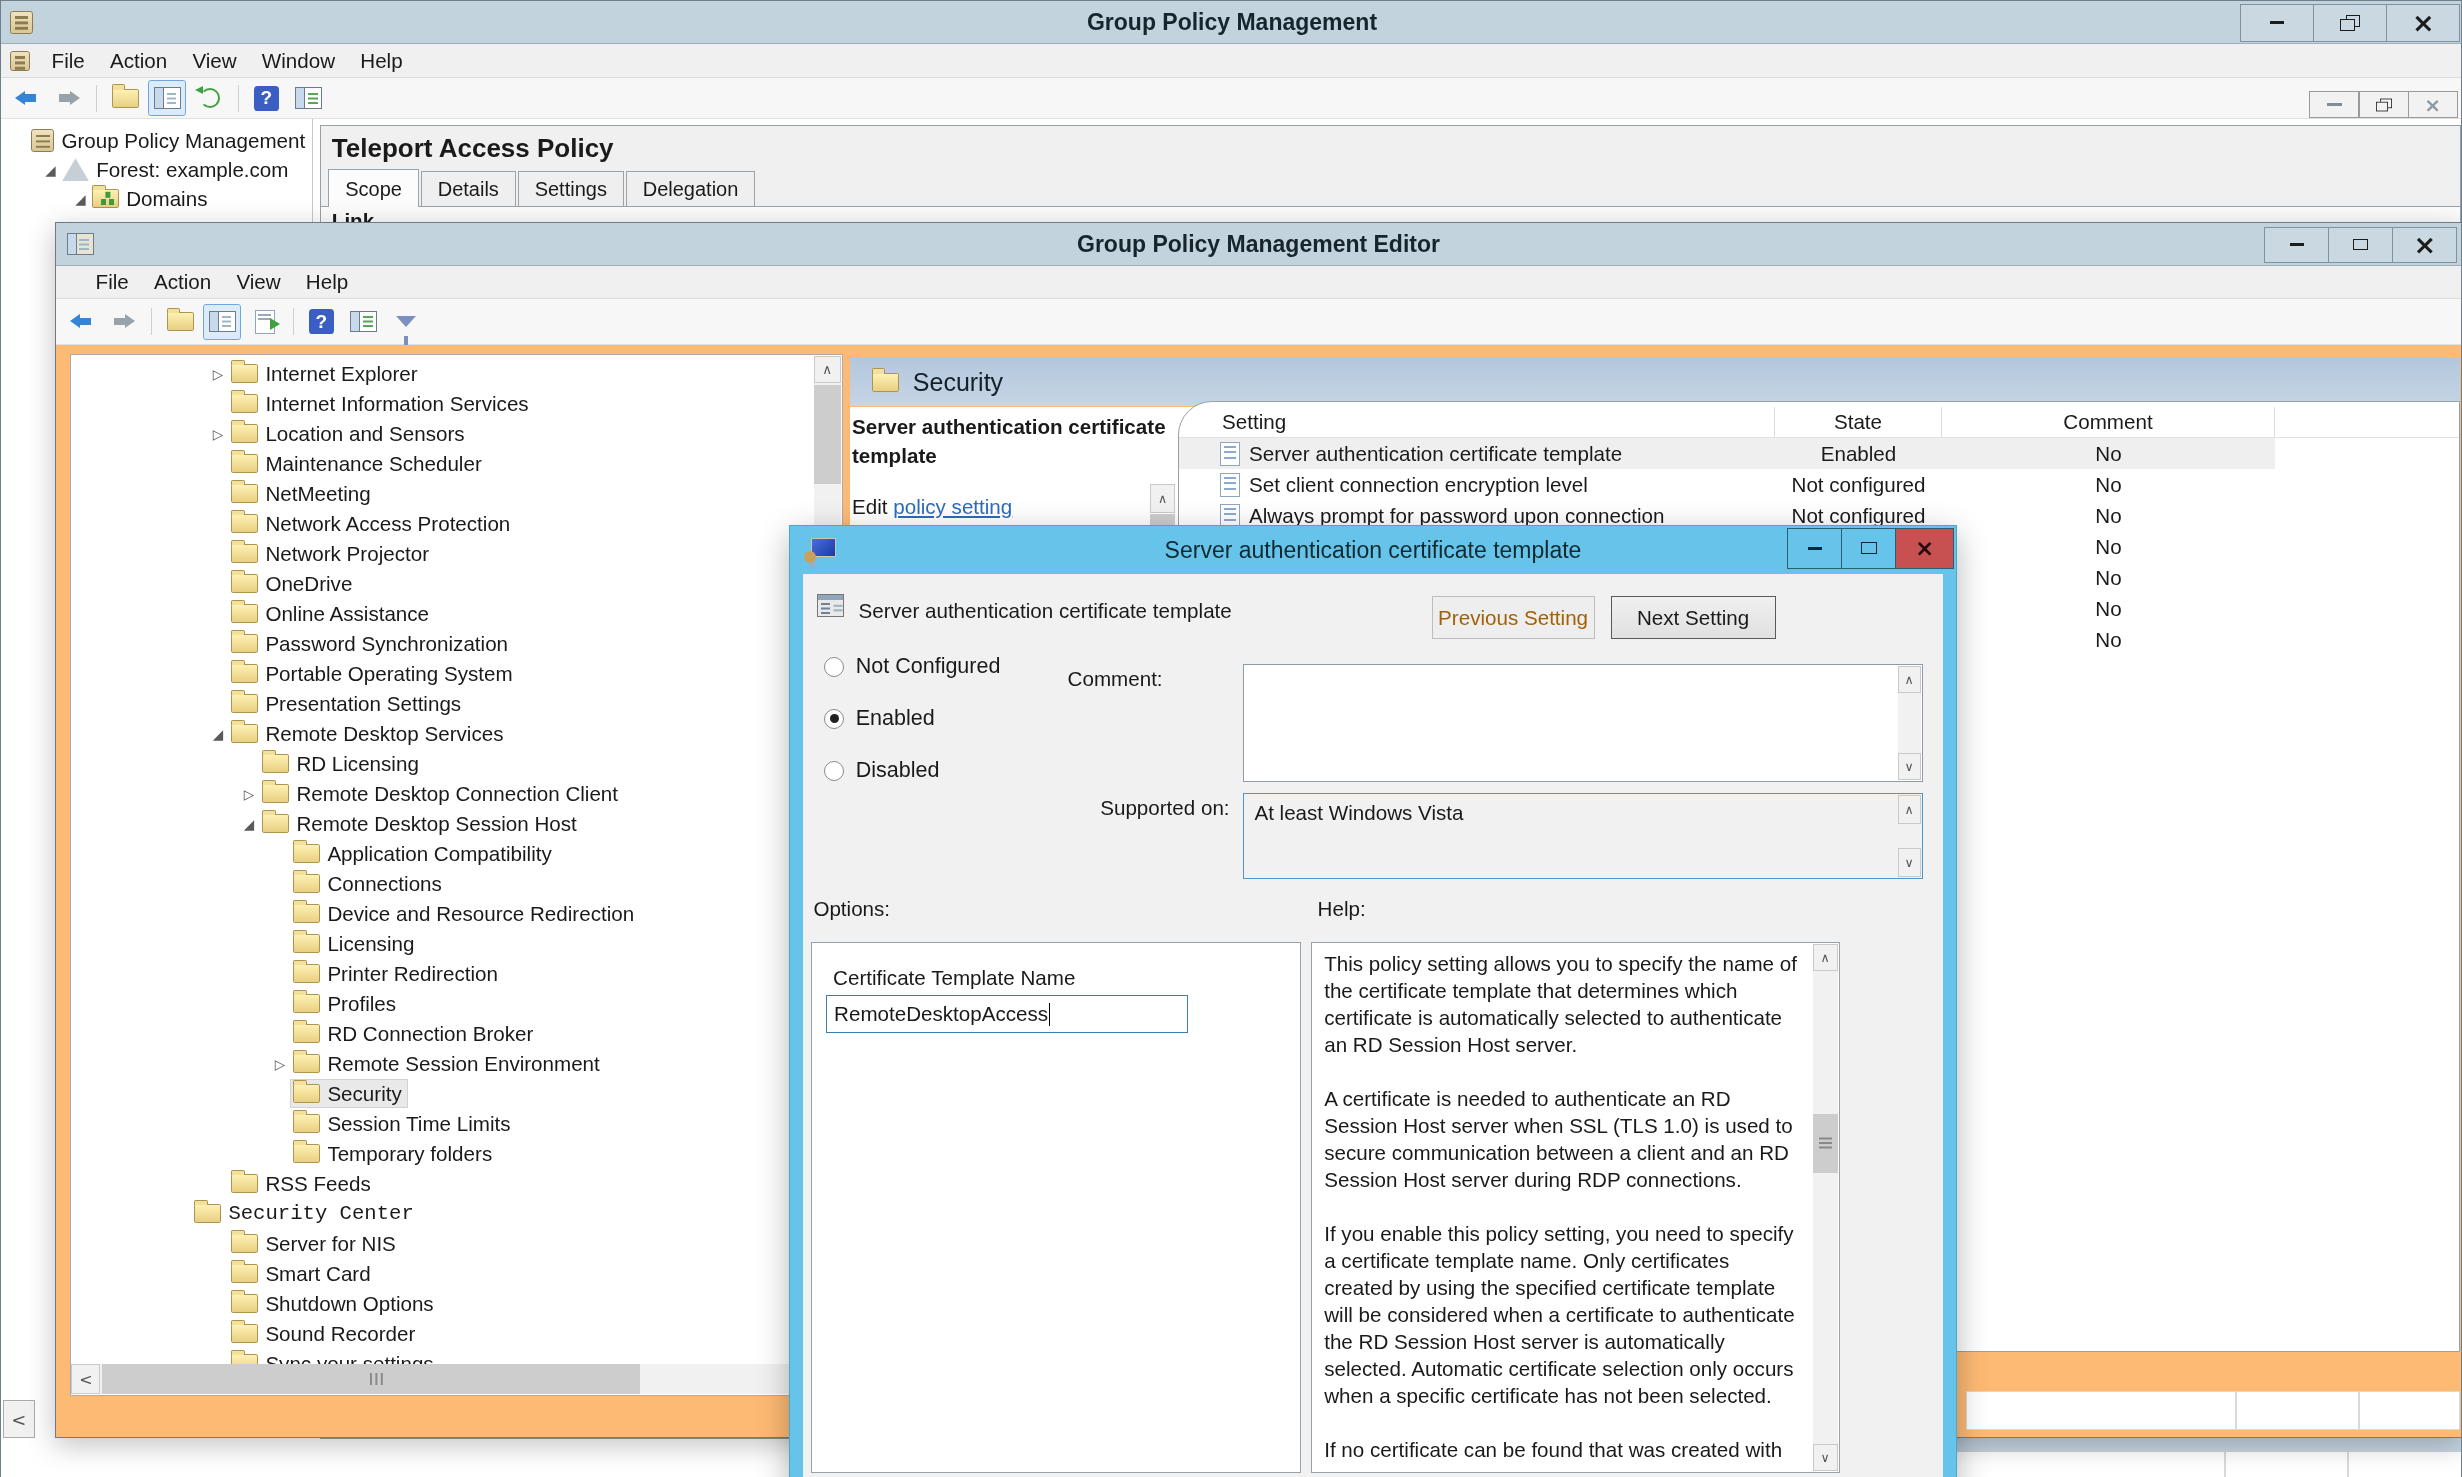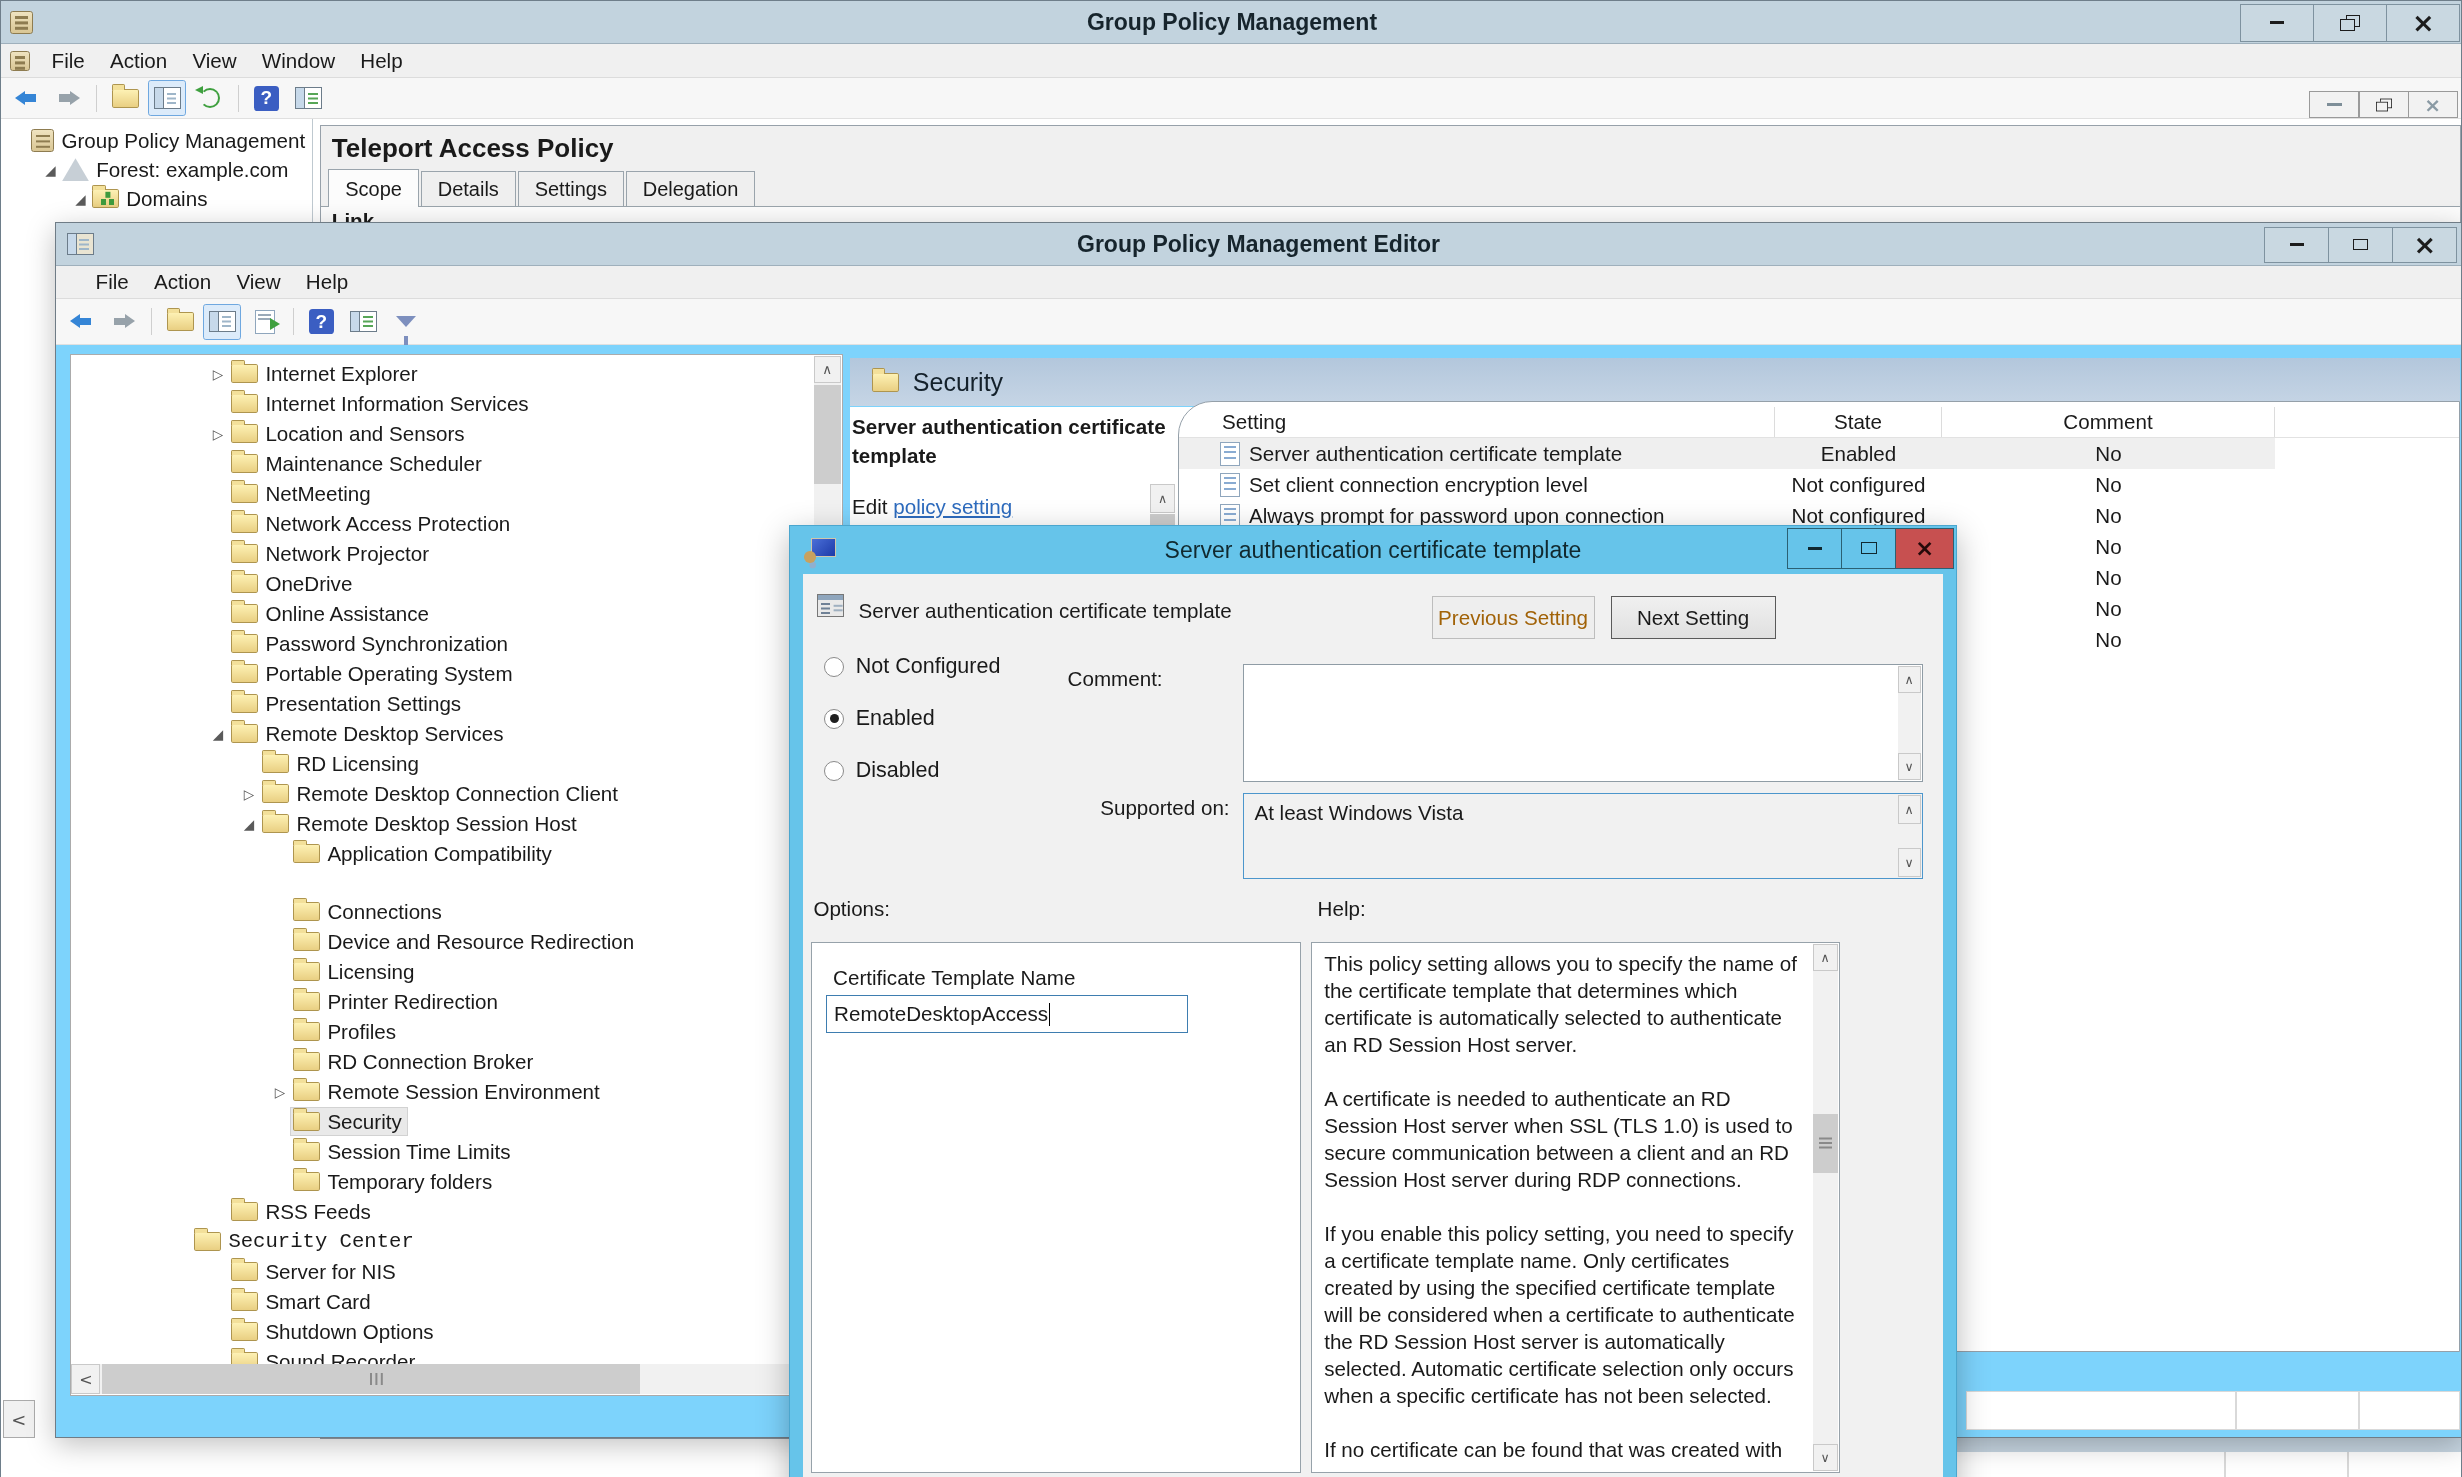--- a/index.html
+++ b/index.html
@@ -78,21 +78,21 @@
   .tab{font-size:20px;padding:5.4px 16px 6.3px;border:0.9px solid #9aa4ac;border-bottom:none;background:#efefef;margin-right:1.8px;position:relative}
   .tab.active{background:#fcfcfc;padding-top:8px;z-index:2}
   #gpmc-tabline{position:absolute;left:0;right:0;top:80px;height:0.9px;background:#9aa4ac}
   #gpmc-tabcontent{position:absolute;left:0;right:0;top:81px;bottom:0;background:#fcfcfc}
   #gpmc-partial{position:absolute;left:10.8px;top:1.8px;font-size:20.6px;font-weight:bold}
   #gpmc-hscroll-left{left:1.8px;top:1399px;width:32px;height:38px;border:0.9px solid #ababab;background:#f1f1f1;display:flex;align-items:center;justify-content:center;font-size:18px;color:#555;z-index:5;font-family:"DejaVu Sans",sans-serif}
   .bgband1{left:1955px;top:1437px;width:508px;height:13.5px;background:#c7d6e2;z-index:1}
   .bgrows{left:1955px;top:1451px;width:508px;height:27px;background:linear-gradient(to right,transparent 0 268px,#d9d9d9 268px 270px,transparent 270px 391px,#d9d9d9 391px 393px,transparent 393px);z-index:1}
 
   
-  #editor{left:54px;top:221px;width:2407px;height:1216px;border:0.9px solid #6f7c86;background:#7dd3fc;z-index:20;box-shadow:0 7.2px 27px rgba(0,0,0,.25)}
+  #editor{left:54px;top:221px;width:2407px;height:1216px;border:0.9px solid #6f7c86;background:#fdba74;z-index:20;box-shadow:0 7.2px 27px rgba(0,0,0,.25)}
   #ed-title{left:0;top:0;width:100%;height:43px}
   #ed-title .wbtn{width:65px;height:36px}
   #ed-menubar{left:0;top:43px;width:100%;height:33px}
   #ed-toolbar{left:0;top:76px;width:100%;height:46px}
   #ed-treepanel{left:13.5px;top:131px;width:773px;height:1042px;background:#fff;border:0.9px solid #ababab;overflow:hidden}
   #ed-tree{position:absolute;left:0.9px;top:3.6px;right:29px;bottom:31px;overflow:hidden}
   .trow{height:30px;display:flex;align-items:center;font-size:20.6px;white-space:nowrap}
   .tin{display:inline-flex;align-items:center;gap:7.2px;padding:1.8px 5.4px 1.8px 1.8px}
   .tin.tsel{background:#e9e9e9;outline:0.9px solid #d2d2d2}
   #ed-vscroll{position:absolute;right:0.9px;top:0.9px;width:27px;bottom:31px;background:#f1f1f1}
@@ -440,21 +440,21 @@
               <span class="lbl">Remote Desktop Session Host</span>
             </span>
           </div>
           <div class="trow" style="padding-left: 197px;">
             <span class="tri"></span>
             <span class="tin">
               <span class="ic-folder"></span>
               <span class="lbl">Application Compatibility</span>
             </span>
           </div>
-          <div class="trow" style="padding-left: 197px; margin-top: 28px;">
+          <div class="trow" style="padding-left: 197px;">
             <span class="tri"></span>
             <span class="tin">
               <span class="ic-folder"></span>
               <span class="lbl">Connections</span>
             </span>
           </div>
           <div class="trow" style="padding-left: 197px;">
             <span class="tri"></span>
             <span class="tin">
               <span class="ic-folder"></span>

